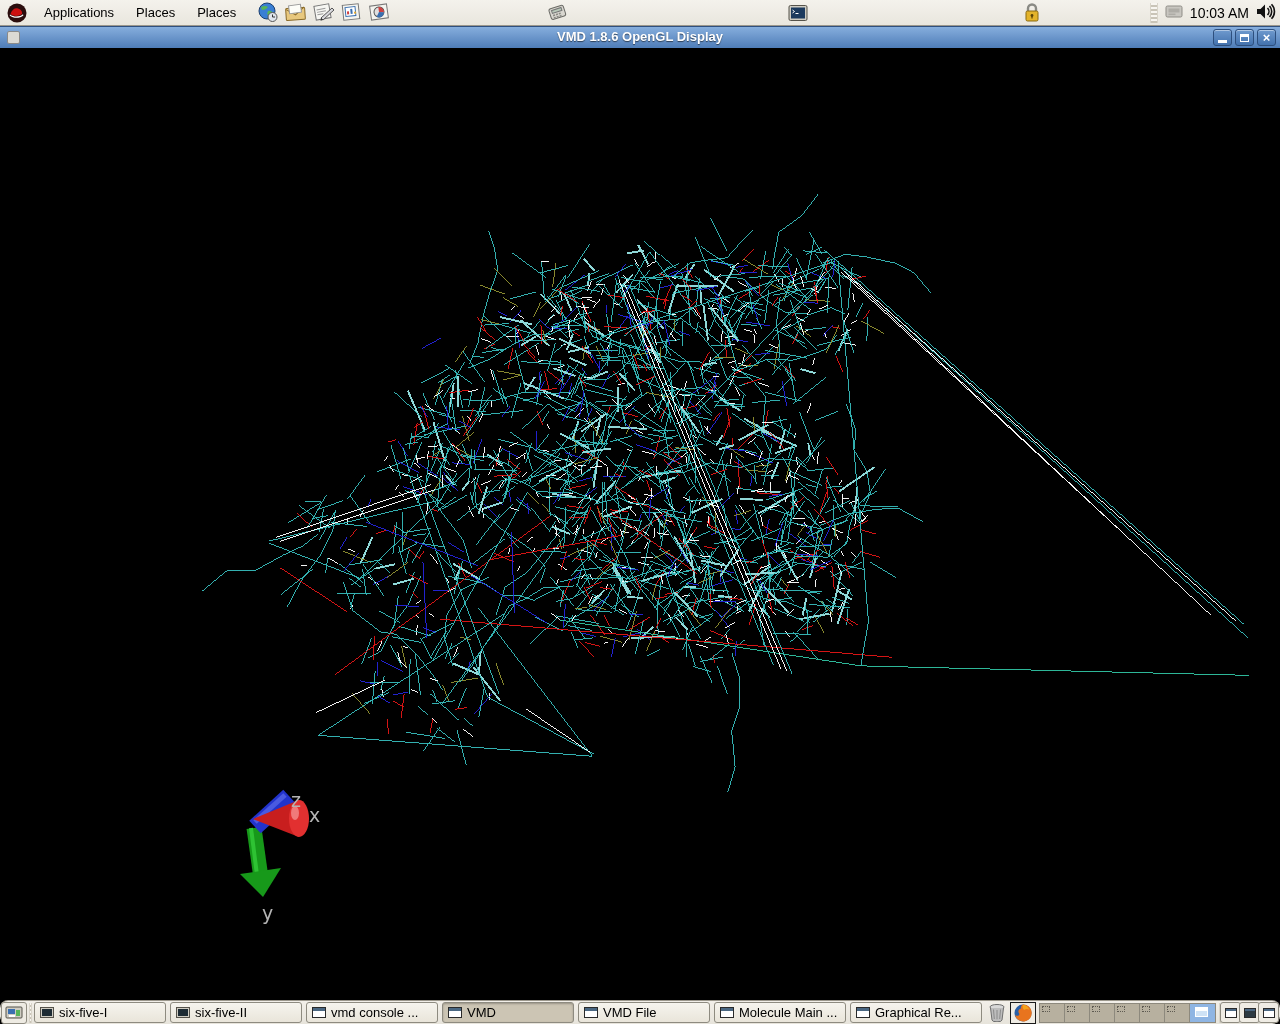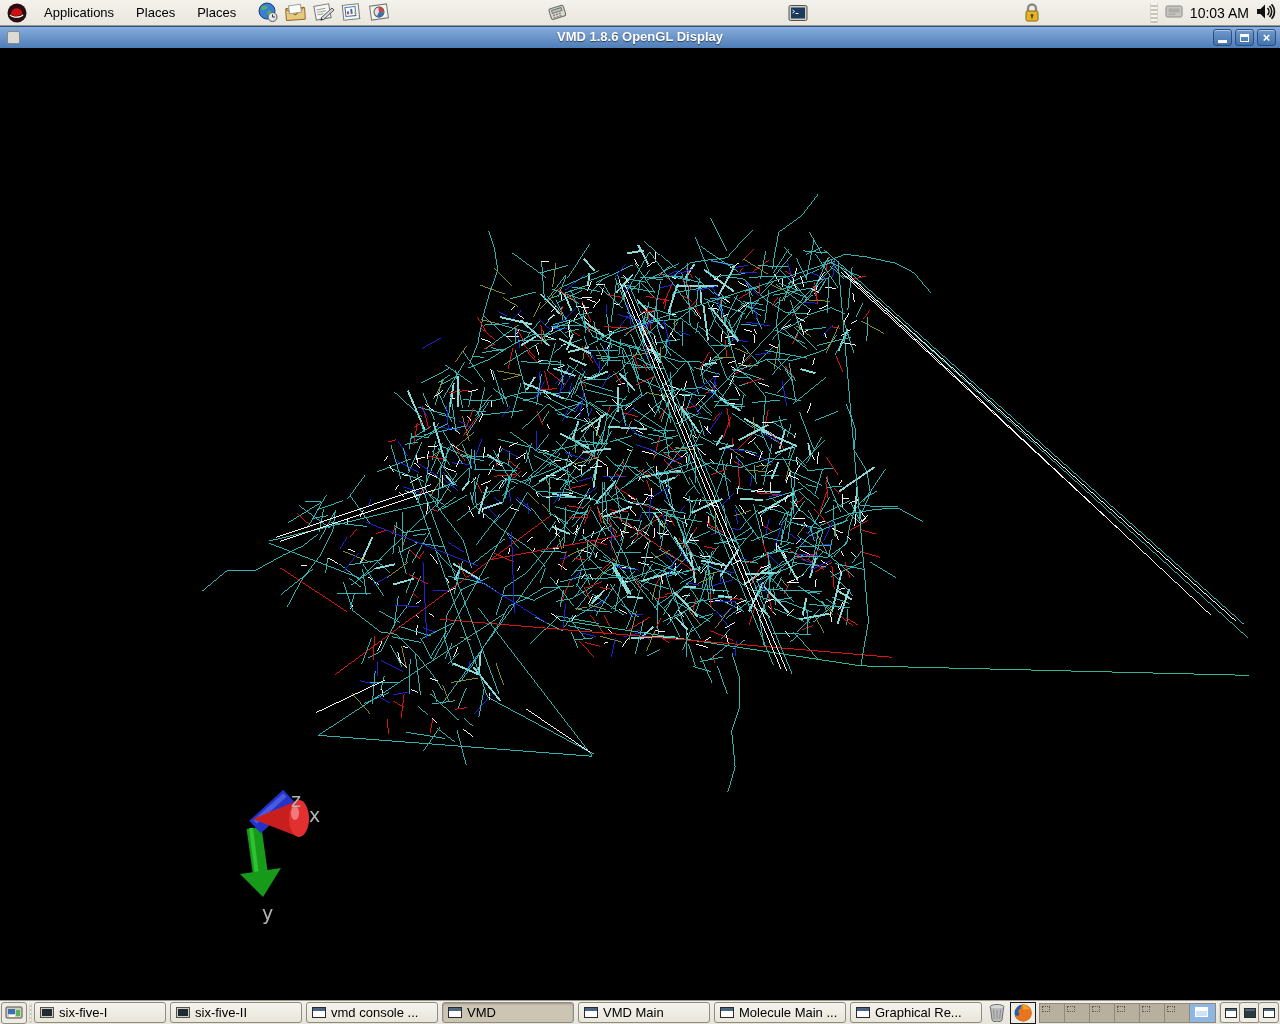--- a/index.html
+++ b/index.html
@@ -39,21 +39,21 @@
 
   
   .viewport{position:absolute;left:0;top:48px;width:1280px;height:952px;background:#000;}
   #mol-svg{position:absolute;left:0;top:0;}
   #axis-svg{position:absolute;left:215px;top:727px;}
   .axis-label{font-family:"DejaVu Sans",sans-serif;font-size:19px;fill:#b4b4b4;}
 
   
   .taskbar{position:absolute;left:0;top:1000px;width:1280px;height:24px;
     background:linear-gradient(#f2efe9,#e7e4db);border-top:1px solid #9b978c;
-    display:flex;align-items:center;padding:0 1px;}
+    display:flex;align-items:center;padding:0 1px;border-radius:8px;}
   .show-desktop{width:26px;height:22px;border:1px solid #908d82;border-radius:3px;
     background:#eeebe3;display:flex;align-items:center;justify-content:center;flex:none;margin-right:2px;}
   .task-btn{width:132px;height:21px;margin:0 2px;flex:none;border:1px solid #8e8b80;border-radius:3px;
     background:linear-gradient(#f6f4ee,#e9e5da);display:flex;align-items:center;gap:5px;
     padding:0 5px;font-size:13px;color:#000;overflow:hidden;white-space:nowrap;}
   .task-btn.active{background:#ccc5b4;box-shadow:inset 0 1px 2px rgba(0,0,0,.25);}
   .tb-label{overflow:hidden;text-overflow:clip;}
   .mini-term{width:14px;height:11px;background:#cfccc2;border:1px solid #55524a;flex:none;
     display:flex;align-items:center;justify-content:center;}
   .mini-term>i{display:block;width:10px;height:7px;background:#1d2b33;}
@@ -2189,21 +2189,21 @@
   <div class="task-btn active">
     <span class="mini-win">
         <i></i>
       </span>
     <span class="tb-label">VMD</span>
   </div>
   <div class="task-btn">
     <span class="mini-win">
         <i></i>
       </span>
-    <span class="tb-label">VMD Main</span>
+    <span class="tb-label">VMD File</span>
   </div>
   <div class="task-btn">
     <span class="mini-win">
         <i></i>
       </span>
     <span class="tb-label">Molecule Main ...</span>
   </div>
   <div class="task-btn">
     <span class="mini-win">
         <i></i>

